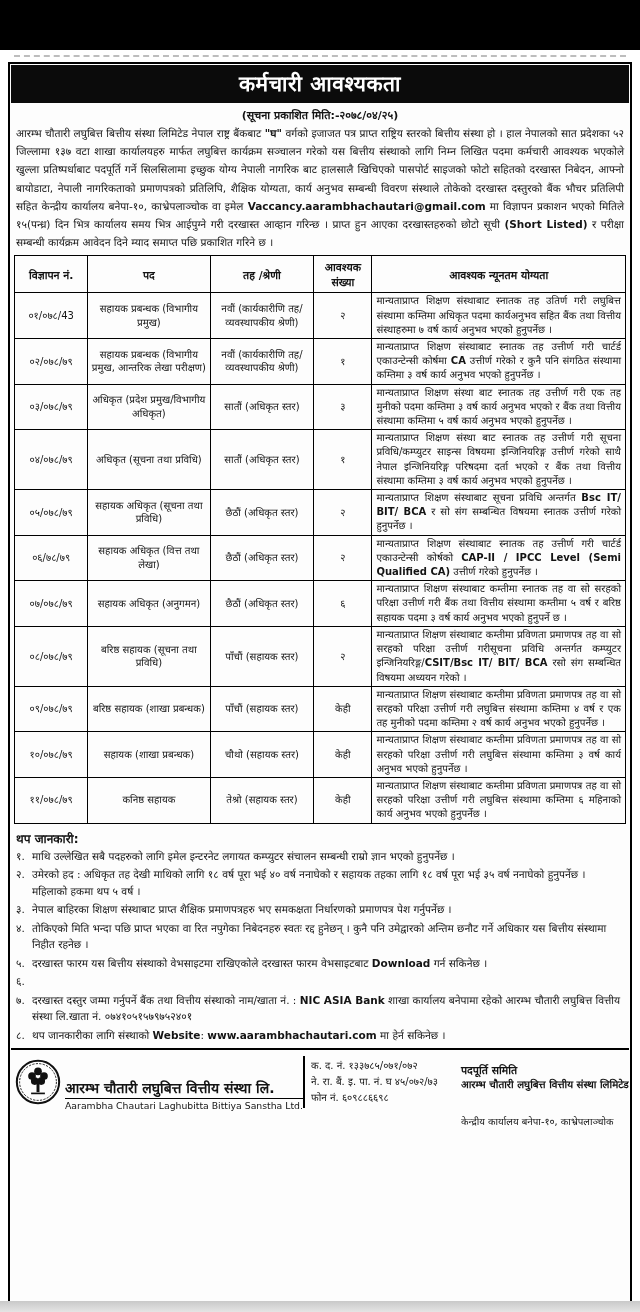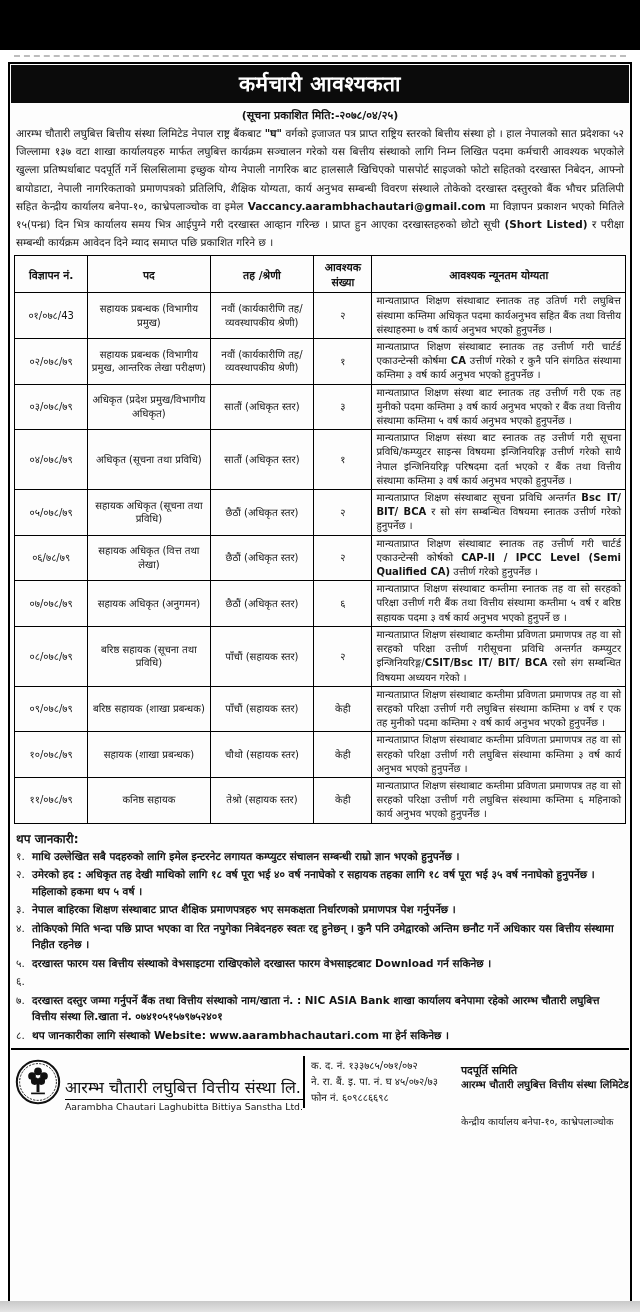--- a/index.html
+++ b/index.html
@@ -26,30 +26,30 @@
 
   table.vacancy{border-collapse:collapse;width:calc(100% - 6px);margin:4px 3px 3px;table-layout:fixed;}
   table.vacancy th,table.vacancy td{border:1px solid #000;}
   table.vacancy th{font-size:10.8px;font-weight:bold;text-align:center;vertical-align:middle;padding:3px 1px;}
   td.c{font-size:10px;text-align:center;vertical-align:middle;padding:2px 1px;line-height:13.5px;}
   td.qual{font-size:10px;text-align:justify;vertical-align:middle;padding:1px 4px;line-height:14.2px;}
 
   .info-h{font-weight:bold;font-size:12px;padding:3px 5px 1px;}
   .info-item{display:flex;font-size:10.5px;line-height:16.5px;padding:0 5px 2px;}
   .info-no{flex:0 0 16px;}
-  .info-text{flex:1;text-align:left;font-weight:bold;}
+  .info-text{flex:1;text-align:left;}
 
   .footer{
     display:flex;align-items:center;border-top:2px solid #000;margin-top:3px;
     padding:4px 4px 3px;height:56px;
   }
   .f-left{display:flex;align-items:center;flex:0 0 248px;}
   .logo{flex:0 0 46px;height:46px;}
   .names{margin-left:4px;min-width:0;}
-  .name-np{font-weight:normal;font-size:16px;border-bottom:1.5px solid #000;padding-bottom:1px;white-space:nowrap;margin-top:24px;}
+  .name-np{font-weight:bold;font-size:14px;border-bottom:1.5px solid #000;padding-bottom:1px;white-space:nowrap;margin-top:24px;}
   .name-en{font-weight:normal;font-size:9.3px;white-space:nowrap;padding-top:1px;}
   .f-mid{border-left:2px solid #000;flex:0 0 142px;padding:2px 3px 2px 6px;font-weight:normal;font-size:10px;line-height:1.6;}
   .f-right{flex:1;padding-left:5px;min-width:0;}
   .f-right .committee{font-weight:bold;font-size:10.8px;margin-top:26px;}
   .f-right .org{font-weight:bold;font-size:10.2px;white-space:nowrap;}
   .f-right .addr{font-size:9.8px;margin-top:24px;}
 
   .bottom-rule-wrap{margin-top:22px;display:flex;align-items:center;}
   .bottom-rule{height:5px;background:#0a0a0a;width:586px;}
   .dash1{height:4px;width:22px;background:#3a3a3a;margin-left:10px;}

